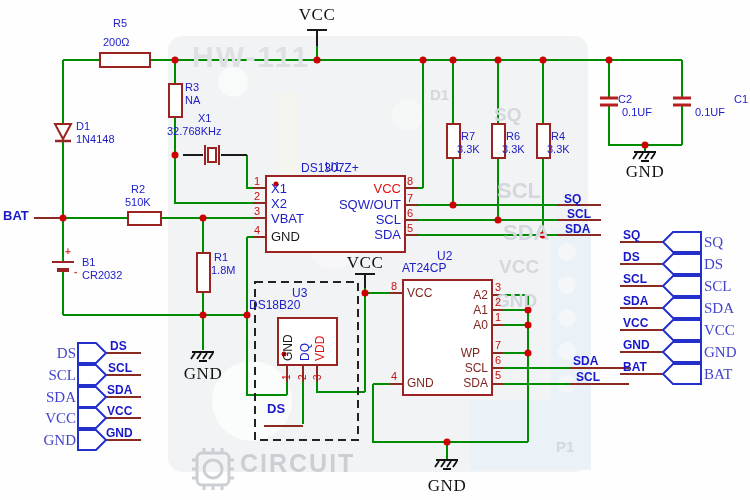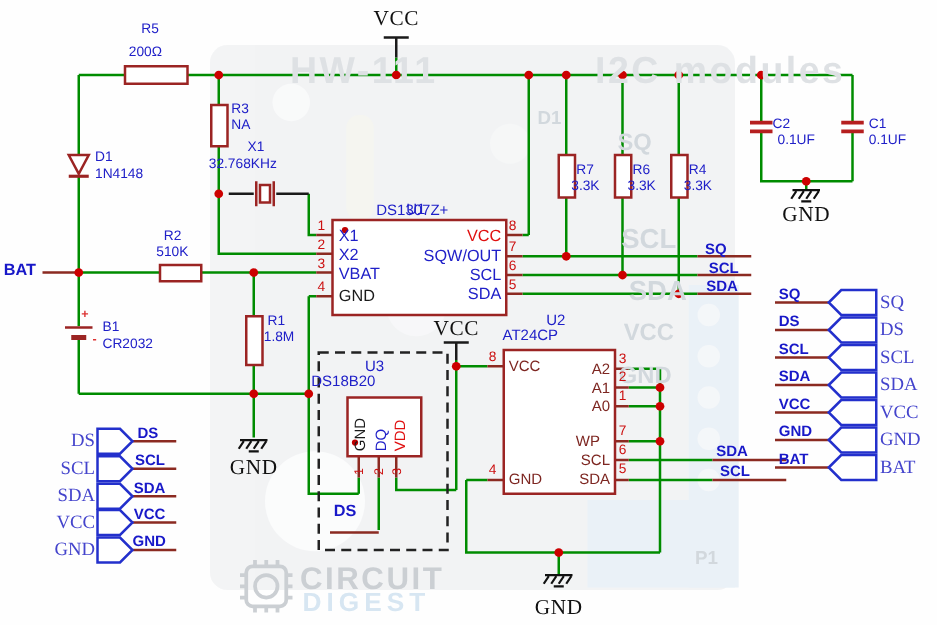--- a/index.html
+++ b/index.html
@@ -14,21 +14,21 @@
   .pnum{font:11px "Liberation Sans",sans-serif;color:#CC1111;}
   .pname{font:13px "Liberation Sans",sans-serif;color:#2020C8;}
   .pname12{font:12px "Liberation Sans",sans-serif;color:#7D2621;}
   .pblack{color:#1a1a1a;}
   .pred{color:#E01010;}
   .ra{text-align:right;}
   .pwr{font:17px "Liberation Serif",serif;color:#111;width:44px;text-align:center;letter-spacing:.5px;}
   .tagn{font:15px "Liberation Serif",serif;color:#4444CC;width:34px;text-align:right;}
   .tagnr{font:15px "Liberation Serif",serif;color:#4444CC;}
   .plusmin{font:bold 10px "Liberation Sans",sans-serif;color:#D33;}
-  .wm-big{font:bold 30px "Liberation Sans",sans-serif;color:#DEE1E4;letter-spacing:2px;margin-left:40px;}
+  .wm-big{font:bold 30px "Liberation Sans",sans-serif;color:#DEE1E4;letter-spacing:2px;}
   .wm-silk{font:bold 19px "Liberation Sans",sans-serif;color:#D2D8DD;}
   .wm-logo1{font:bold 25px "Liberation Sans",sans-serif;color:#CBCFD3;letter-spacing:2px;}
   .wm-logo2{font:bold 21px "Liberation Sans",sans-serif;color:#D7E6F2;letter-spacing:4px;}
 </style>
 </head>
 <body>
 
 <div id="canvas">
 
 <svg id="schem-svg" width="750" height="500" viewBox="0 0 750 500">
@@ -224,30 +224,28 @@
         <use href="#tagright" x="663" y="264"></use>
     <use href="#tagright" x="663" y="286"></use>
         <use href="#tagright" x="663" y="308"></use>
     <use href="#tagright" x="663" y="330"></use>
         <use href="#tagright" x="663" y="352"></use>
     <use href="#tagright" x="663" y="374"></use>
   </g>
 </svg>
 
 <span class="t wm-big" style="left:192px;top:40px">HW-111</span>
-<span class="t wm-big" style="left:436px;top:40px">I2C modules</span>
 <span class="t wm-silk" style="left:430px;top:86px;font-size:15px">D1</span>
 <span class="t wm-silk" style="left:494px;top:104px">SQ</span>
 <span class="t wm-silk" style="left:497px;top:178px;font-size:22px">SCL</span>
 <span class="t wm-silk" style="left:503px;top:220px;font-size:22px">SDA</span>
 <span class="t wm-silk" style="left:499px;top:256px">VCC</span>
 <span class="t wm-silk" style="left:495px;top:290px">GND</span>
 <span class="t wm-silk" style="left:556px;top:438px;font-size:15px">P1</span>
 <span class="t wm-logo1" style="left:240px;top:449px">CIRCUIT</span>
-<span class="t wm-logo2" style="left:242px;top:471px">DIGEST</span>
 
 <span class="t lbl" style="left:113px;top:17px">R5</span>
 <span class="t lbl" style="left:103px;top:36px">200Ω</span>
 <span class="t lbl" style="left:185px;top:81px">R3</span>
 <span class="t lbl" style="left:185px;top:94px">NA</span>
 <span class="t lbl" style="left:198px;top:112px">X1</span>
 <span class="t lbl" style="left:167px;top:125px">32.768KHz</span>
 <span class="t lbl" style="left:76px;top:120px">D1</span>
 <span class="t lbl" style="left:76px;top:133px">1N4148</span>
 <span class="t lbl" style="left:131px;top:183px">R2</span>
@@ -259,21 +257,21 @@
 <span class="t lbl" style="left:214px;top:251px">R1</span>
 <span class="t lbl" style="left:211px;top:264px">1.8M</span>
 <span class="t lbl" style="left:461px;top:130px">R7</span>
 <span class="t lbl" style="left:457px;top:143px">3.3K</span>
 <span class="t lbl" style="left:506px;top:130px">R6</span>
 <span class="t lbl" style="left:502px;top:143px">3.3K</span>
 <span class="t lbl" style="left:551px;top:130px">R4</span>
 <span class="t lbl" style="left:547px;top:143px">3.3K</span>
 <span class="t lbl" style="left:618px;top:93px">C2</span>
 <span class="t lbl" style="left:622px;top:106px">0.1UF</span>
-<span class="t lbl" style="left:695px;top:93px">C1</span>
+<span class="t lbl" style="left:734px;top:93px">C1</span>
 <span class="t lbl" style="left:695px;top:106px">0.1UF</span>
 <span class="t lbl12" style="left:325px;top:160px">U1</span>
 <span class="t lbl12" style="left:301px;top:161px">DS1307Z+</span>
 <span class="t lbl12" style="left:437px;top:249px">U2</span>
 <span class="t lbl12" style="left:402px;top:261px">AT24CP</span>
 <span class="t lbl12" style="left:292px;top:286px">U3</span>
 <span class="t lbl12" style="left:249px;top:298px">DS18B20</span>
 
 <span class="t pname" style="left:271px;top:181px">X1</span>
 <span class="t pname" style="left:271px;top:196px">X2</span>

